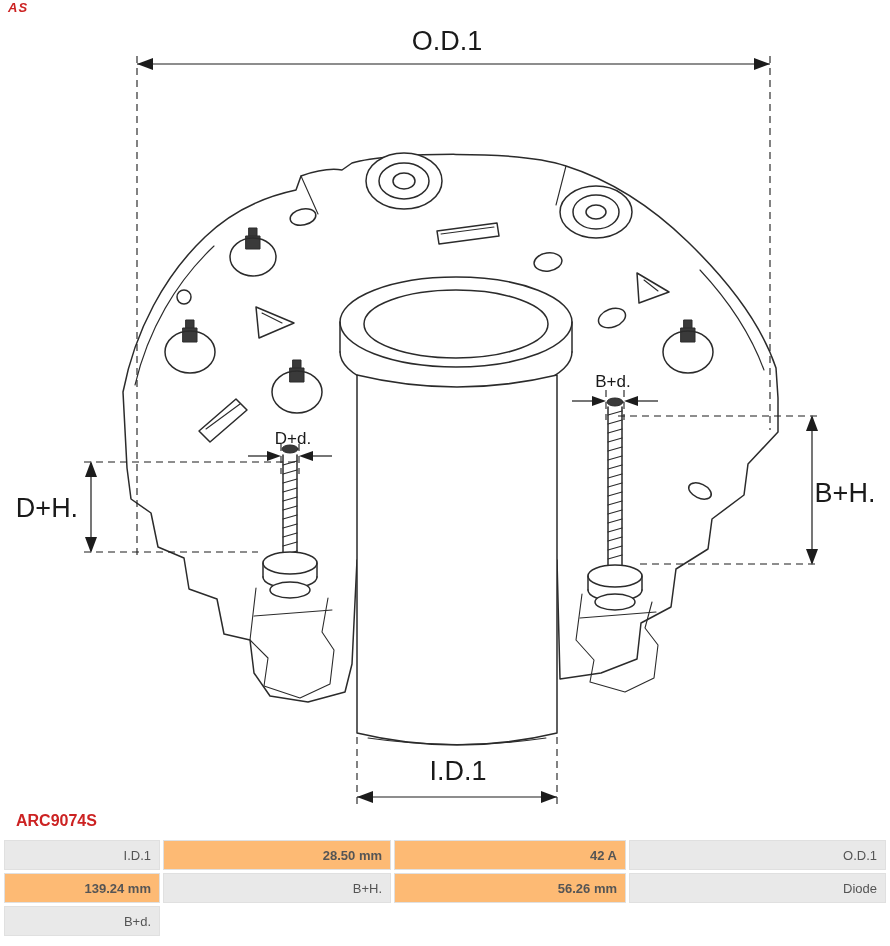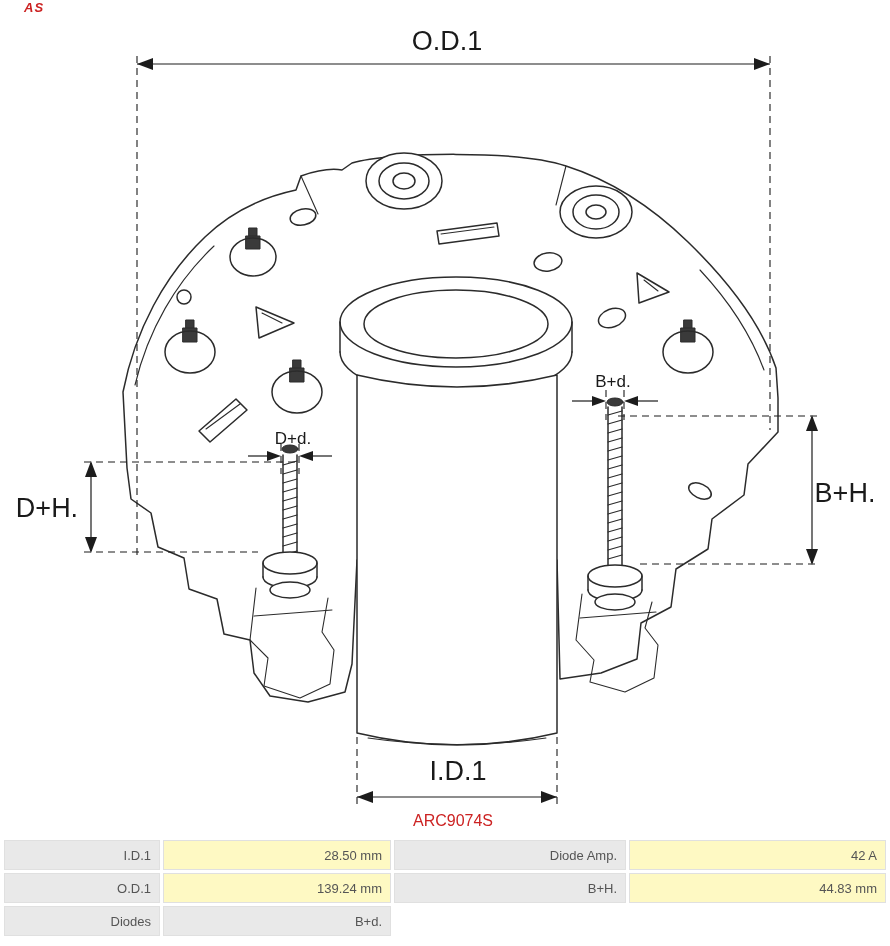--- a/index.html
+++ b/index.html
@@ -1,46 +1,46 @@
 <!DOCTYPE html>
 <html><head>
 <meta charset="utf-8">
 <style>
   html,body{margin:0;padding:0;background:#ffffff;}
   body{width:890px;height:946px;overflow:hidden;font-family:"Liberation Sans",sans-serif;position:relative;}
 
   .brand{position:absolute;top:2px;left:8px;color:#cc2222;font-weight:700;font-style:italic;
-         font-size:13px;letter-spacing:1px;line-height:12px;margin-left:16px;}
+         font-size:13px;letter-spacing:1px;line-height:12px;}
 
   svg.diagram{display:block;width:890px;height:808px;}
 
   
   .draw path,.draw line,.draw ellipse,.draw circle,.draw rect,.draw polyline{
     fill:none;stroke:#2b2b2b;stroke-width:1.5;stroke-linejoin:round;stroke-linecap:round;}
   .draw .fillw{fill:#ffffff;}
   .draw .filld{fill:#3a3a3a;stroke:#2b2b2b;stroke-width:1;}
   .draw .thin{stroke-width:1.1;}
 
   
   .dims line,.dims path{stroke:#1c1c1c;stroke-width:1.2;fill:none;}
   .dims polygon{fill:#1c1c1c;stroke:none;}
   .dims .dash{stroke-dasharray:7 5;stroke-width:1.1;}
   .dims text{fill:#1a1a1a;}
   text.dim-big{font-size:27px;}
   text.dim-small{font-size:17px;}
 
-  .part-number{color:#cc2222;font-size:16px;font-weight:400;padding:4px 0 2px 16px;text-align:center;}
+  .part-number{color:#cc2222;font-size:16px;font-weight:700;padding:4px 0 2px 16px;}
 
   .spec-table{margin:8px 4px 0 4px;display:grid;
       grid-template-columns:156px 228px 232px 1fr;
       grid-auto-rows:30px;gap:3px;}
   .spec-table .cell{display:flex;align-items:center;justify-content:flex-end;
       padding-right:8px;font-size:13px;color:#555555;border:1px solid #e0e0e0;}
   .spec-table .label{background:#e9e9e9;}
-  .spec-table .value{background:#fef9c3;}
+  .spec-table .value{background:#fdba74;font-weight:bold;}
 </style>
 </head>
 <body>
 
 <div class="brand">
   <span>AS</span>
 </div>
 
 <svg class="diagram" viewBox="0 0 890 808" xmlns="http://www.w3.org/2000/svg">
 
@@ -212,23 +212,22 @@
     <line class="dash" x1="618" y1="416" x2="818" y2="416"></line>
     <line class="dash" x1="640" y1="564" x2="818" y2="564"></line>
   </g>
 </svg>
 
 <div class="part-number">ARC9074S</div>
 
 <div class="spec-table">
   <div class="cell label">I.D.1</div>
   <div class="cell value">28.50 mm</div>
-  <div class="cell label">Diode Amp.</div>
   <div class="cell value">42 A</div>
 
   <div class="cell label">O.D.1</div>
   <div class="cell value">139.24 mm</div>
   <div class="cell label">B+H.</div>
-  <div class="cell value">44.83 mm</div>
-
-  <div class="cell label">Diodes</div>
+  <div class="cell value">56.26 mm</div>
+
+  <div class="cell label">Diode</div>
   <div class="cell label">B+d.</div>
 </div>
 
 </body></html>

